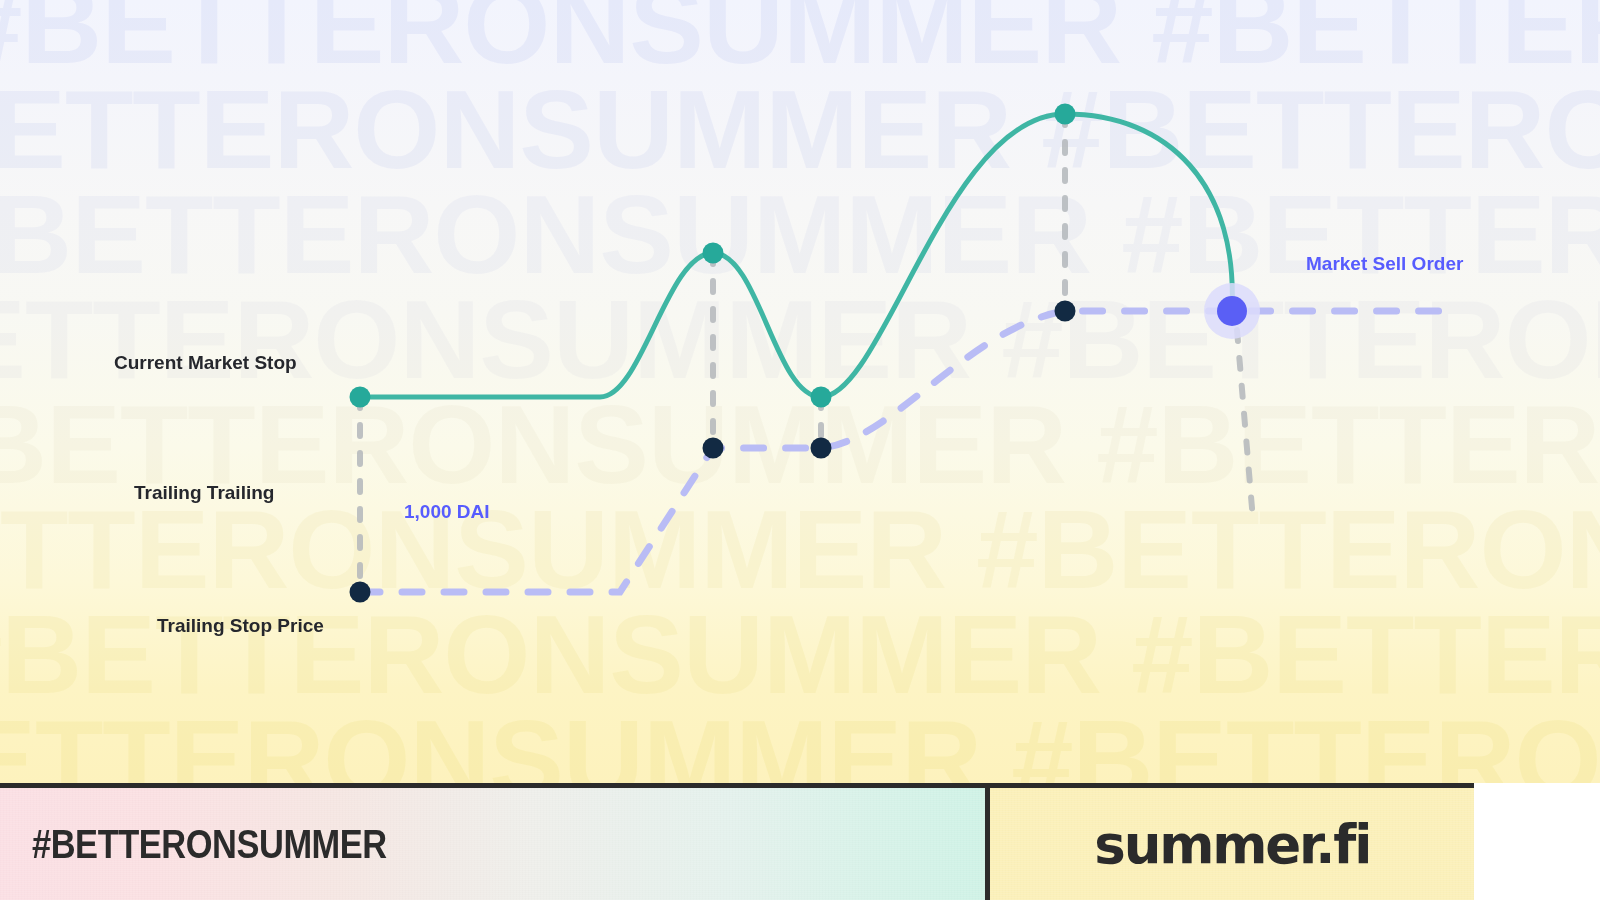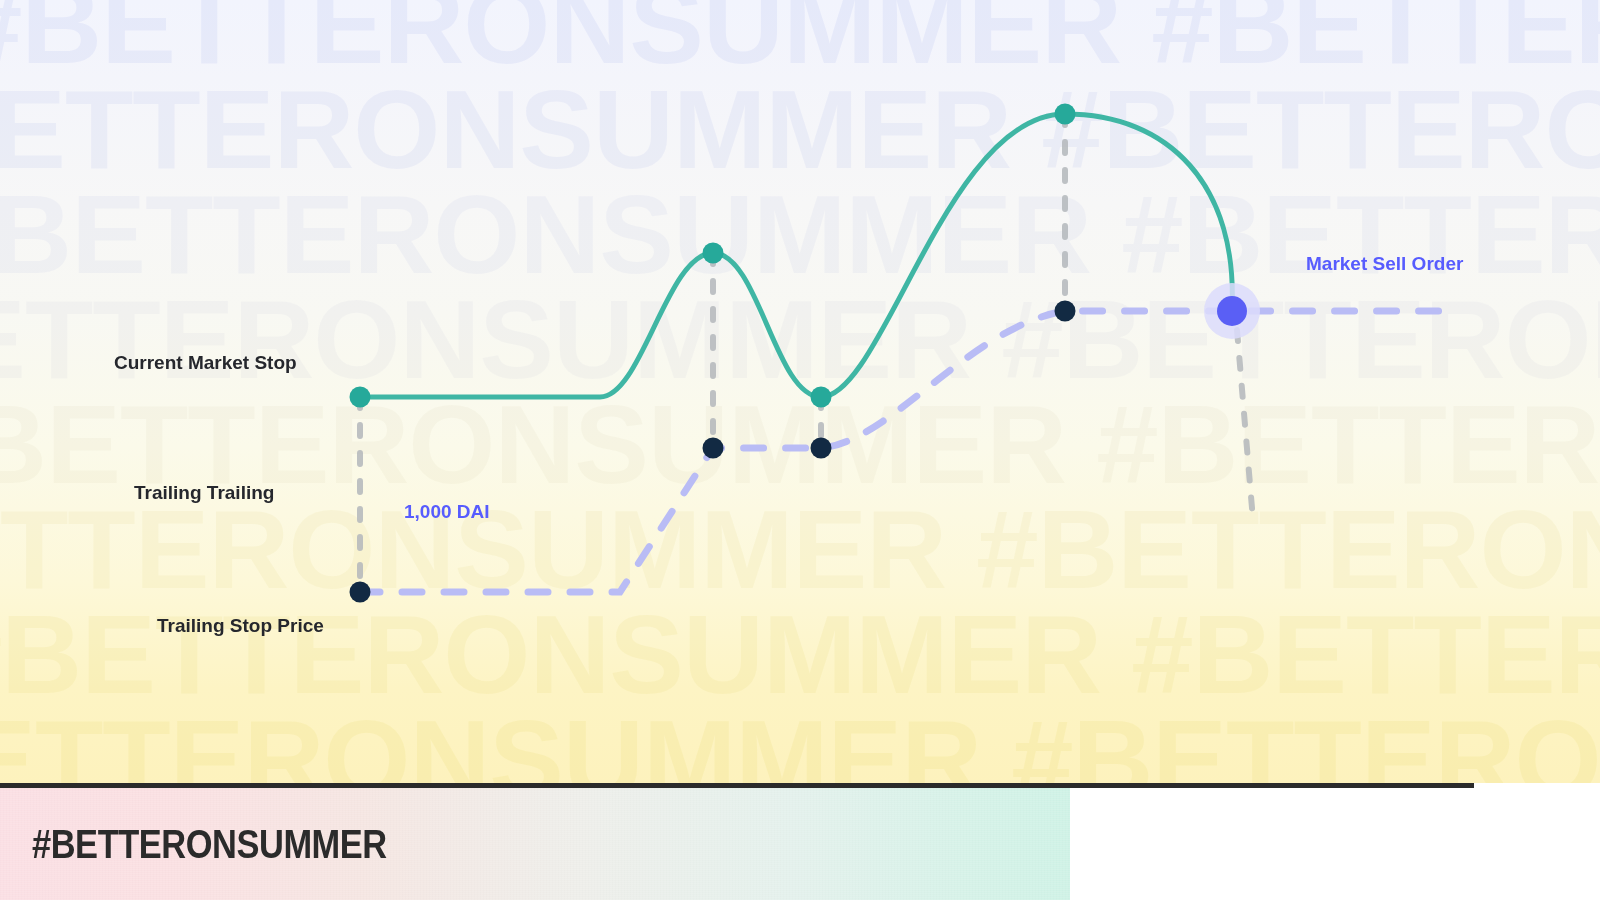--- a/index.html
+++ b/index.html
@@ -176,15 +176,19 @@
     <div class="lbl" id="lbl-tsp">Trailing Stop Price</div>
     <div class="lbl" id="lbl-dist">1,000 DAI</div>
     <div class="lbl" id="lbl-mso">Market Sell Order</div>
   </div>
 
   <div id="footer">
     <div id="footer-left">
       <div class="noise"></div>
       <div id="footer-hashtag">#BETTERONSUMMER</div>
     </div>
+    <div id="footer-right">
+      <div class="noise"></div>
+      <div id="footer-logo">summer.fi</div>
+    </div>
   </div>
 
 </div>
 
 </body></html>

